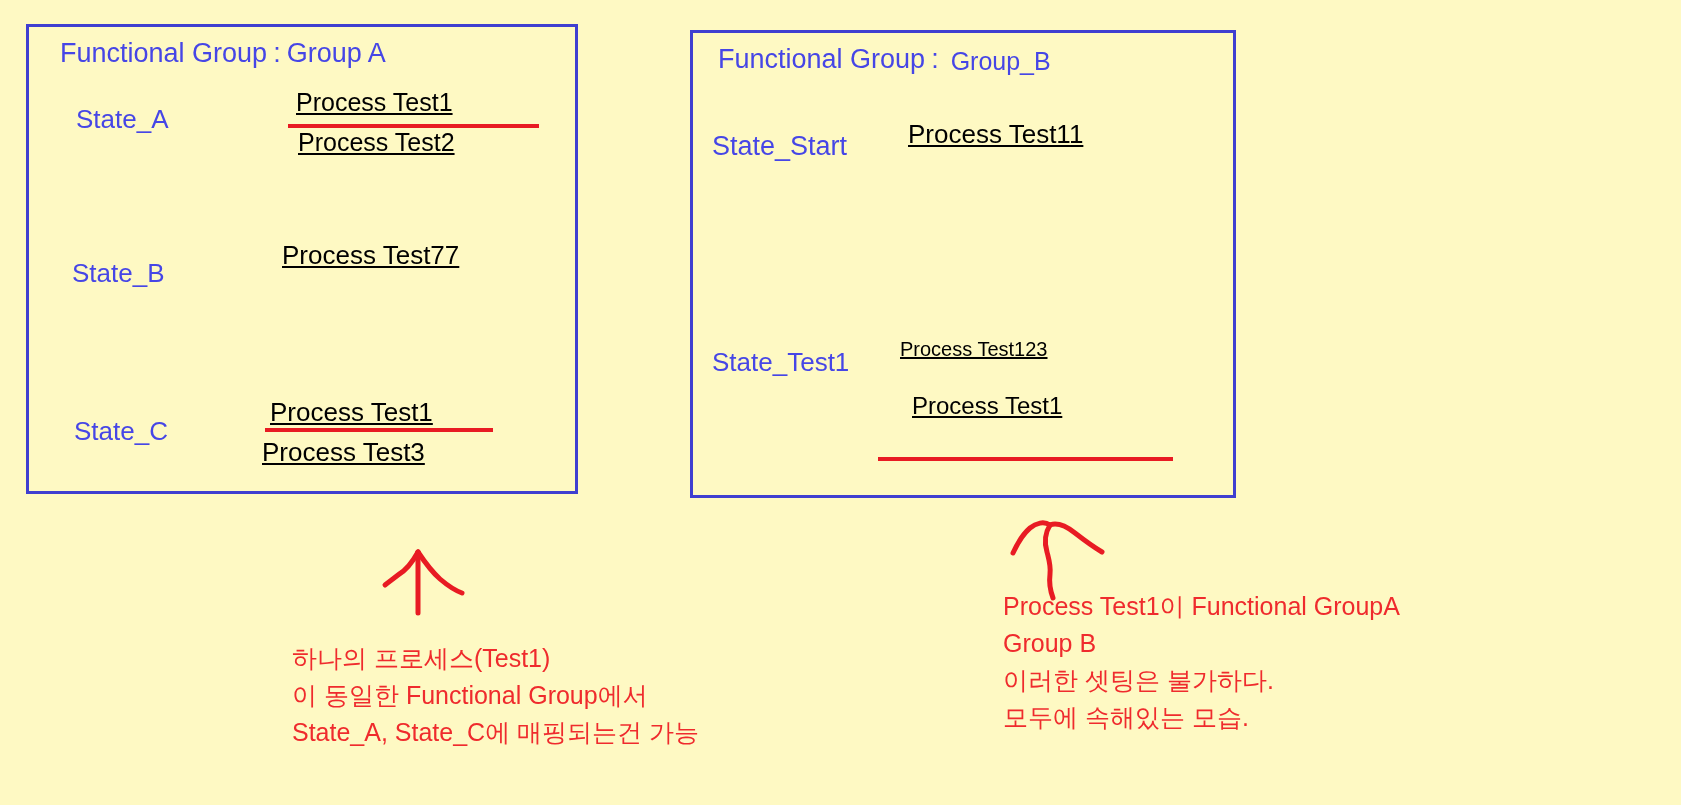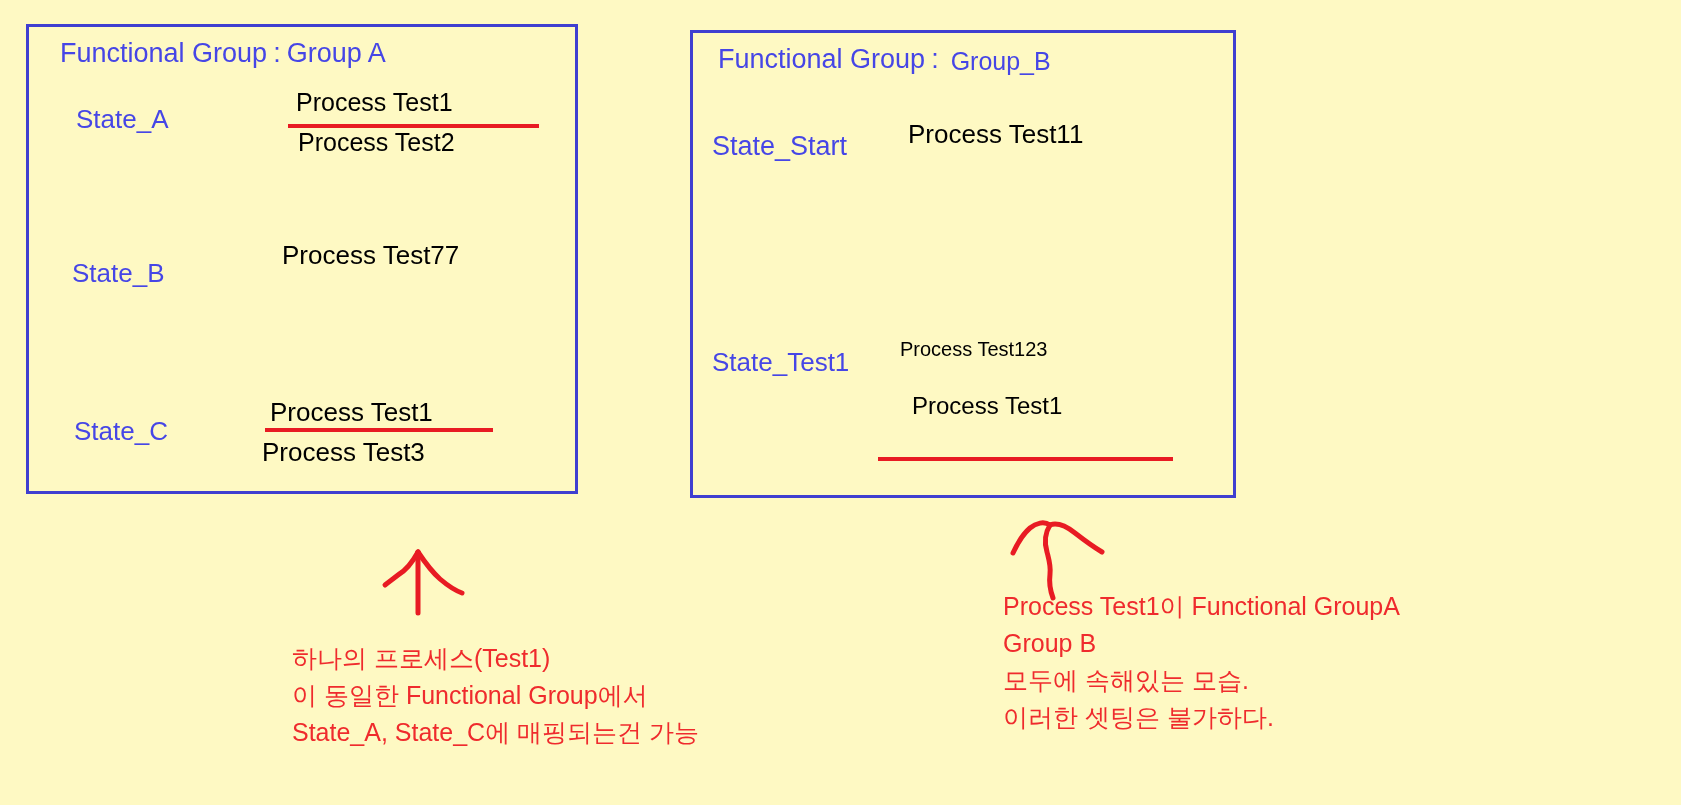--- a/index.html
+++ b/index.html
@@ -57,20 +57,21 @@
   #state-b      { left: 72px;  top: 258px; }
   #state-c      { left: 74px;  top: 416px; }
   #state-start  { left: 712px; top: 131px; font-size: 27px; }
   #state-test1  { left: 712px; top: 324px; font-size: 26px; margin-top: 23px; }
 
   
   .process-text {
     position: absolute;
     color: #000000;
     white-space: nowrap;
+    text-decoration: underline;
   }
   #proc-a-1 { left: 296px; top: 88px;  font-size: 25px; }
   #proc-a-2 { left: 298px; top: 128px; font-size: 25px; }
   #proc-b-1 { left: 282px; top: 240px; font-size: 26px; }
   #proc-c-1 { left: 270px; top: 397px; font-size: 26px; }
   #proc-c-2 { left: 262px; top: 437px; font-size: 26px; }
   #proc-start-1 { left: 908px; top: 119px; font-size: 26px; }
   #proc-t1-1    { left: 900px; top: 338px; font-size: 20px; }
   #proc-t1-2    { left: 912px; top: 392px; font-size: 24px; }
 
@@ -156,17 +157,17 @@
 
   <div class="annotation" id="annotation-left">
     <div>하나의 프로세스(Test1)</div>
     <div>이 동일한 Functional Group에서</div>
     <div>State_A, State_C에 매핑되는건 가능</div>
   </div>
 
   <div class="annotation" id="annotation-right">
     <div>Process Test1이 Functional GroupA</div>
     <div>Group B</div>
+    <div>이러한 셋팅은 불가하다.</div>
     <div>모두에 속해있는 모습.</div>
-    <div>이러한 셋팅은 불가하다.</div>
   </div>
 
 </div>
 
 </body></html>

